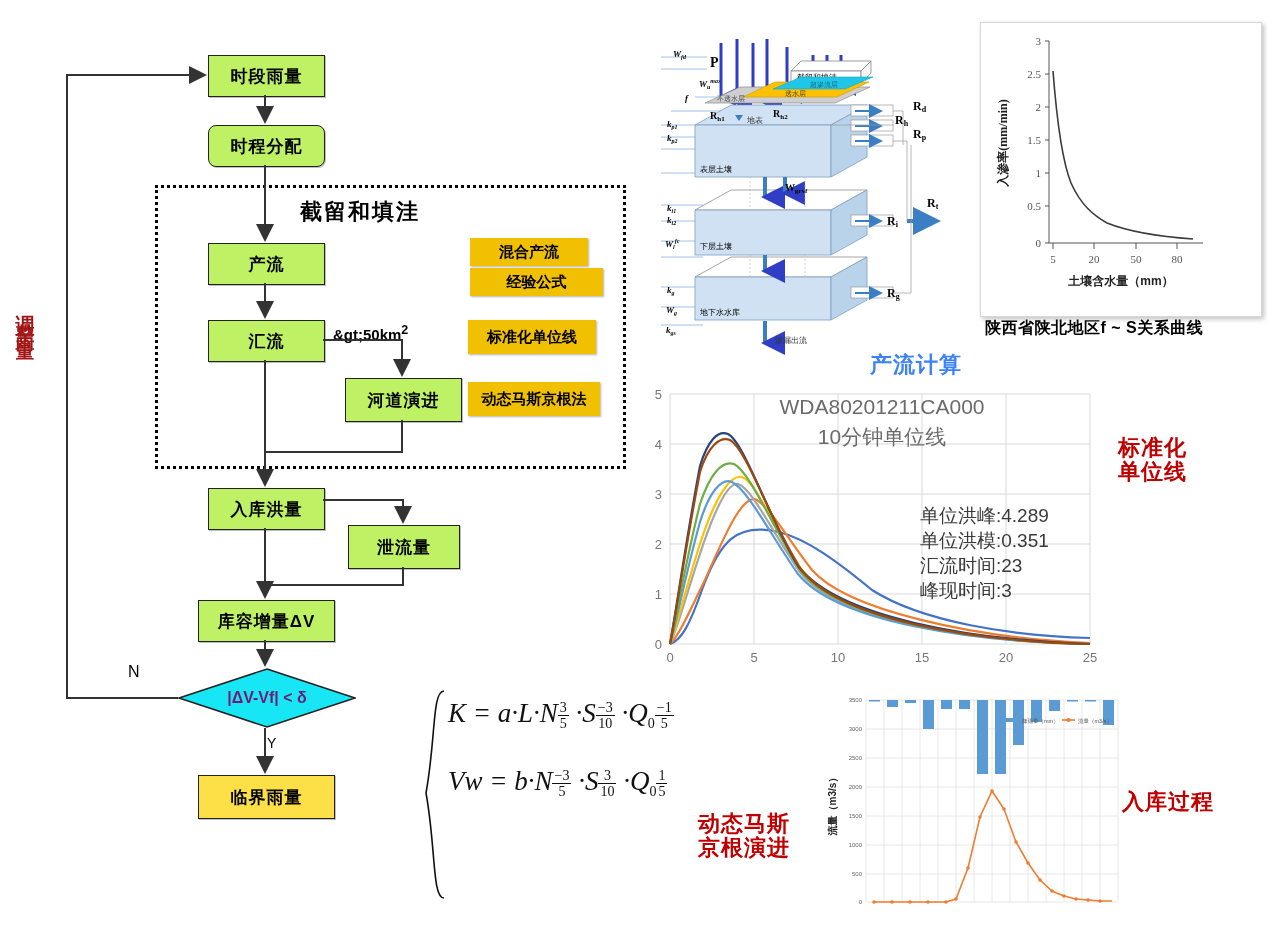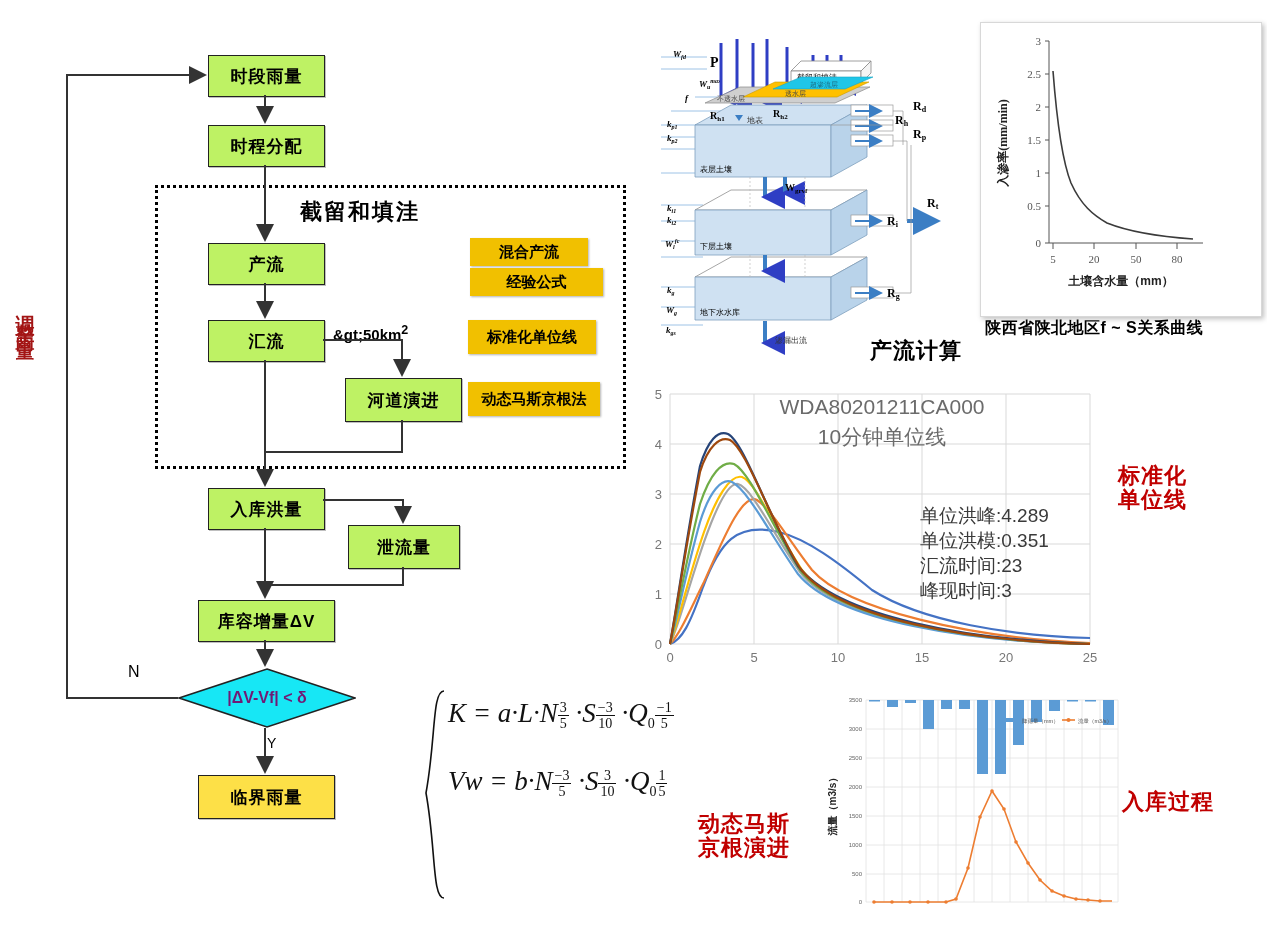--- a/index.html
+++ b/index.html
@@ -61,21 +61,21 @@
 <div>
 
   <div class="vlabel" style="left:12px;top:300px;">调整雨量</div>
 
   <div class="dotted-box" style="left:155px;top:185px;width:465px;height:278px;"></div>
 
   <div class="sect-title" style="left:300px;top:197px;">截留和填洼</div>
 
   <div class="fc-box" style="left:208px;top:55px;width:115px;height:40px;">时段雨量</div>
 
-  <div class="fc-box" style="left:208px;top:125px;width:115px;height:40px;">时程分配</div>
+  <div class="fc-box" style="left:208px;top:125px;width:115px;height:40px;border-radius:8px;">时程分配</div>
 
   <div class="fc-box" style="left:208px;top:243px;width:115px;height:40px;">产流</div>
 
   <div class="fc-box" style="left:208px;top:320px;width:115px;height:40px;">汇流</div>
 
   <div class="fc-box" style="left:345px;top:378px;width:115px;height:42px;">河道演进</div>
 
   <div class="fc-box" style="left:208px;top:488px;width:115px;height:40px;">入库洪量</div>
 
   <div class="fc-box" style="left:348px;top:525px;width:110px;height:42px;">泄流量</div>
@@ -276,21 +276,21 @@
       <text x="272" y="182">R<tspan font-size="8" dy="2">t</tspan></text>
       <text x="232" y="272">R<tspan font-size="8" dy="2">g</tspan></text>
     </g>
     <g stroke="#9a9a9a" stroke-width=".7" fill="none">
       <path d="M238,86 L248,86 L248,120"></path>
       <path d="M238,116 L252,116 L252,196"></path>
       <path d="M238,268 L256,268 L256,120"></path>
       <path d="M176,100 L238,100"></path>
     </g>
   </svg>
-  <div class="cap" style="left:215px;top:311px;color:#000000;font-size:22px;letter-spacing:1px;">产流计算</div>
+  <div class="cap" style="left:215px;top:325px;color:#3b82f6;font-size:22px;letter-spacing:1px;">产流计算</div>
 </div>
 
 <div class="card" style="left:980px;top:22px;width:280px;height:293px;">
   <svg width="278" height="291" viewBox="0 0 278 291">
 
     <line x1="68" y1="18" x2="68" y2="220" stroke="#555" stroke-width="1"></line>
     <line x1="68" y1="220" x2="222" y2="220" stroke="#555" stroke-width="1"></line>
     <g class="tick" text-anchor="end">
       <text x="60" y="22">3</text>
         <text x="60" y="55">2.5</text>
@@ -376,21 +376,21 @@
     <text x="250" y="32" class="uh-title" text-anchor="middle">WDA80201211CA000</text>
     <text x="250" y="62" class="uh-title" text-anchor="middle">10分钟单位线</text>
 
     <text x="288" y="140" class="uh-stat">单位洪峰:4.289</text>
     <text x="288" y="165" class="uh-stat">单位洪模:0.351</text>
     <text x="288" y="190" class="uh-stat">汇流时间:23</text>
     <text x="288" y="215" class="uh-stat">峰现时间:3</text>
   </svg>
 </div>
 
-<div class="redlbl" style="left:1118px;top:464px;text-align:left;">
+<div class="redlbl" style="left:1118px;top:436px;text-align:left;">
   <div>标准化</div>
   <div>单位线</div>
 </div>
 
 <div class="formula">
   <svg width="40" height="215" style="position:absolute;left:0;top:0;">
     <path d="M26,3 C14,3 18,50 8,105 C18,160 14,210 26,210" fill="none" stroke="#111" stroke-width="1.6"></path>
   </svg>
   <div class="frow" style="left:30px;top:10px;">
     K = a·L·N<span class="frac"><span class="num">3</span><span class="den">5</span></span>

